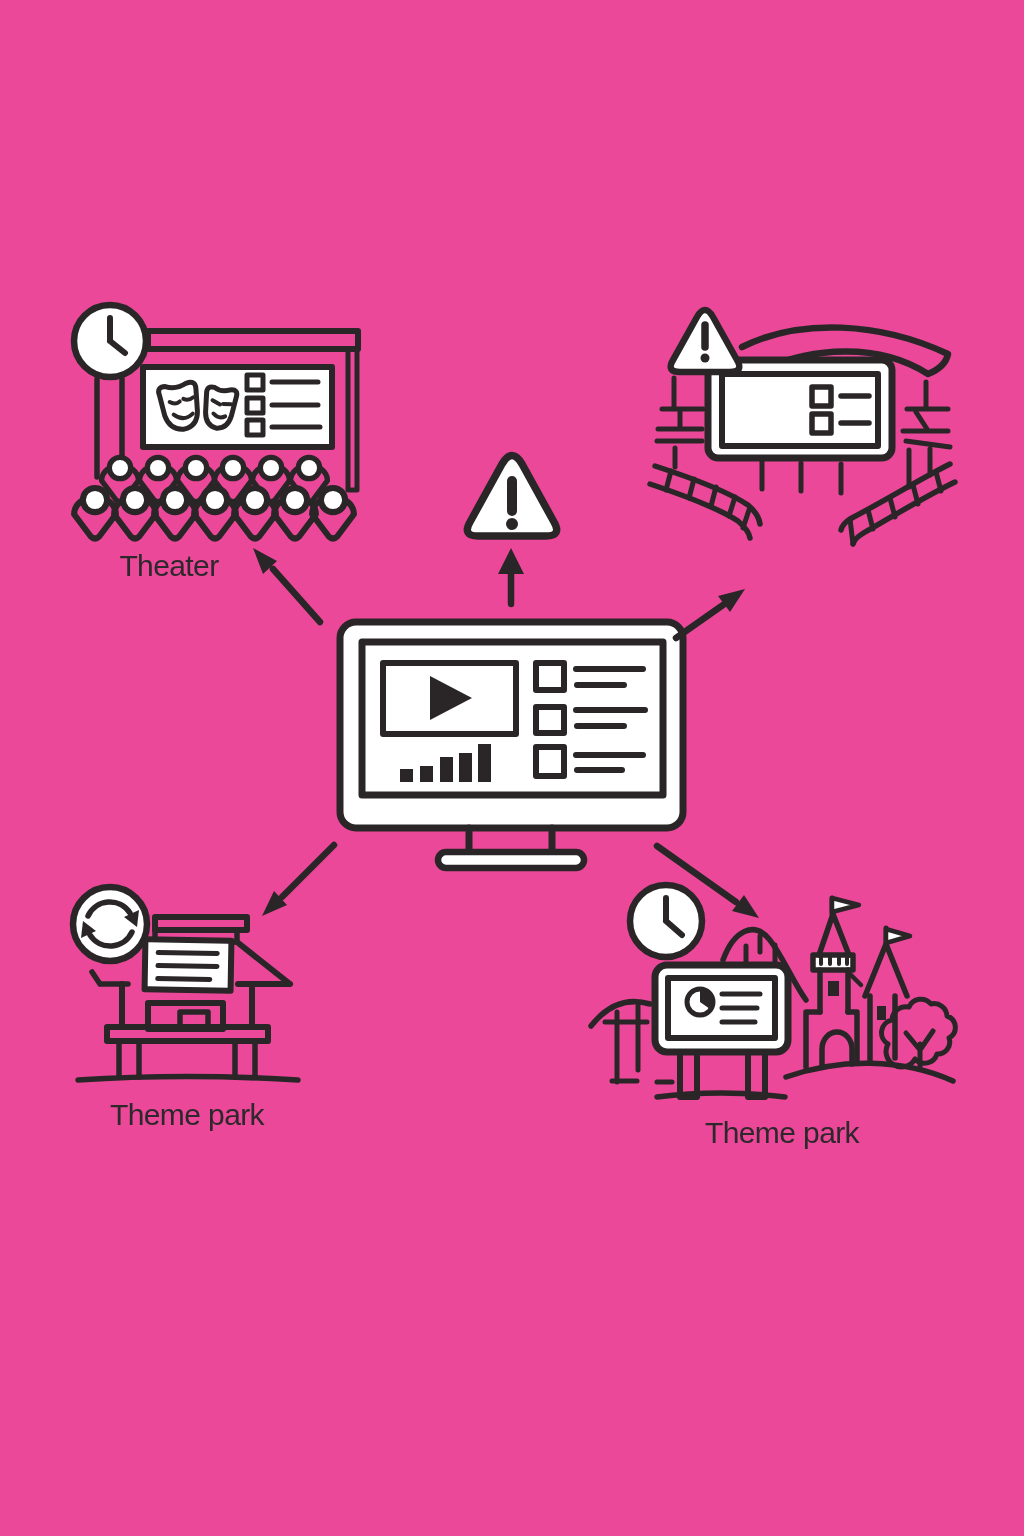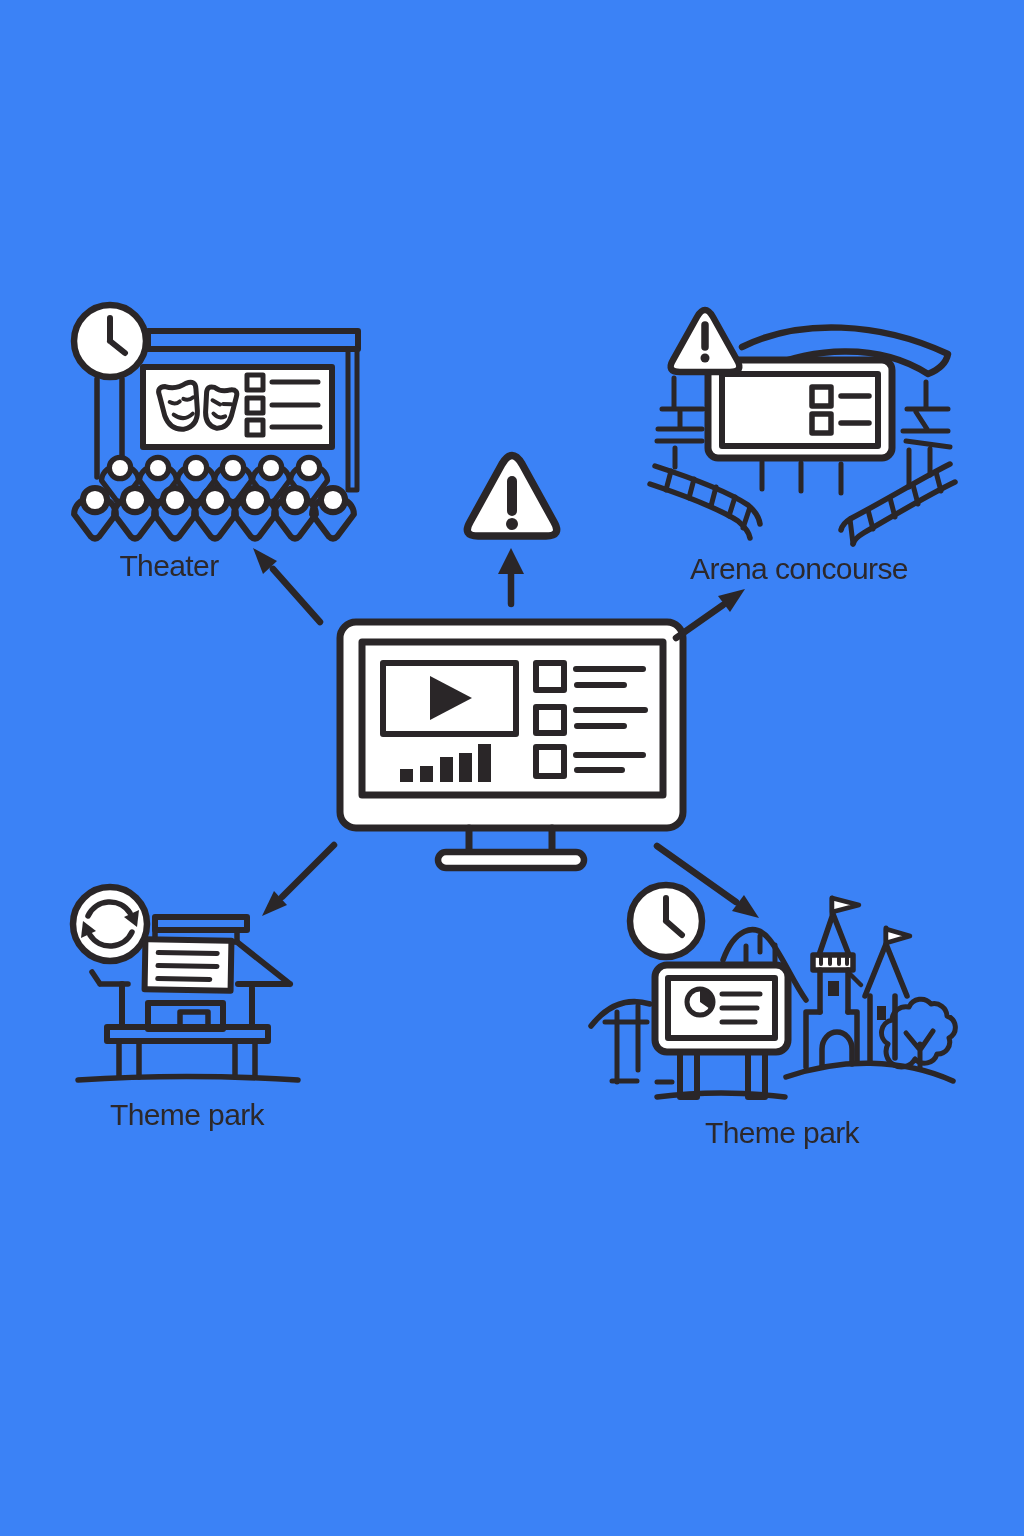--- a/index.html
+++ b/index.html
@@ -1,16 +1,16 @@
 <!DOCTYPE html>
 <html><head>
 <meta charset="utf-8">
 <style>
   html,body{margin:0;padding:0;background:#ffffff;}
-  .canvas{position:relative;width:1024px;height:1536px;background:#3b82f6;overflow:hidden;
+  .canvas{position:relative;width:1024px;height:1536px;background:#ec4899;overflow:hidden;
           font-family:"Liberation Sans", sans-serif;}
   .art{position:absolute;left:0;top:0;}
   .node-label{position:absolute;color:#2c282b;font-size:30px;letter-spacing:-0.6px;
               text-align:center;white-space:nowrap;line-height:36px;}
   .ln{fill:none;stroke:#2a2628;stroke-linecap:round;stroke-linejoin:round;}
   .fw{fill:#ffffff;stroke:#2a2628;stroke-linecap:round;stroke-linejoin:round;}
   .fd{fill:#2a2628;stroke:none;}
 </style>
 </head>
 <body>
@@ -218,19 +218,18 @@
       <path class="fd" d="M700,1002 L700,990 A12,12 0 0 1 710,1009 Z"></path>
       <path class="ln" stroke-width="5" d="M722,994 H760 M722,1008 H757 M722,1022 H755"></path>
       <rect class="ln" stroke-width="6" x="680" y="1052" width="17" height="45"></rect>
       <rect class="ln" stroke-width="6" x="748" y="1052" width="17" height="45"></rect>
     </g>
   </g>
 </svg>
 
 <div class="node-label" style="left:89px;top:548px;width:160px;">Theater</div>
 
-<div class="node-label" style="left:687px;top:551px;width:224px;">Arena concourse</div>
 
 <div class="node-label" style="left:97px;top:1097px;width:180px;">Theme park</div>
 
 <div class="node-label" style="left:692px;top:1115px;width:180px;">Theme park</div>
 
 </div>
 
 </body></html>

